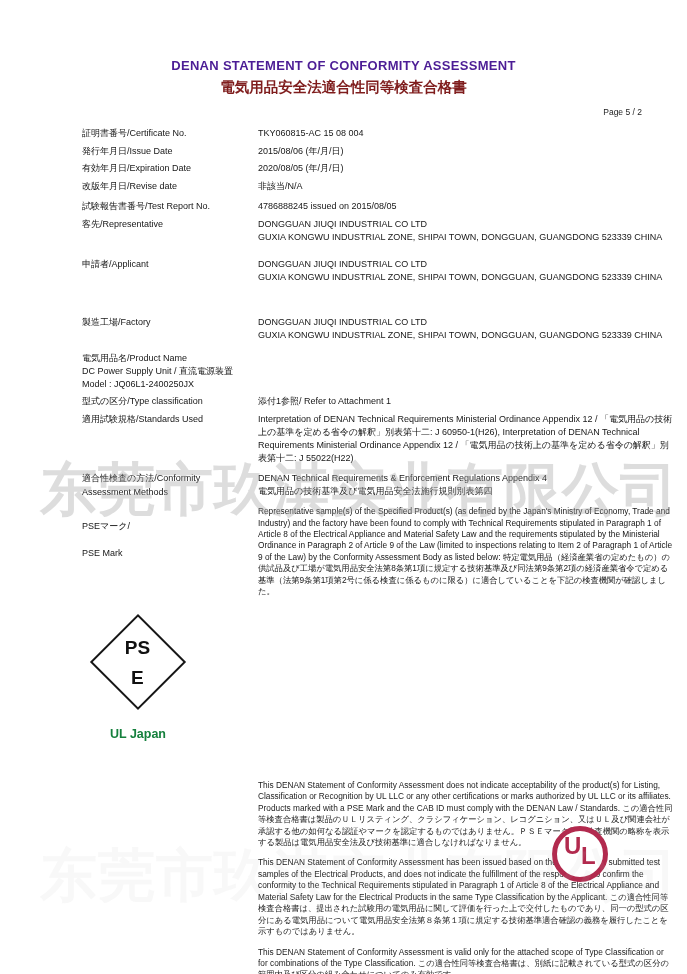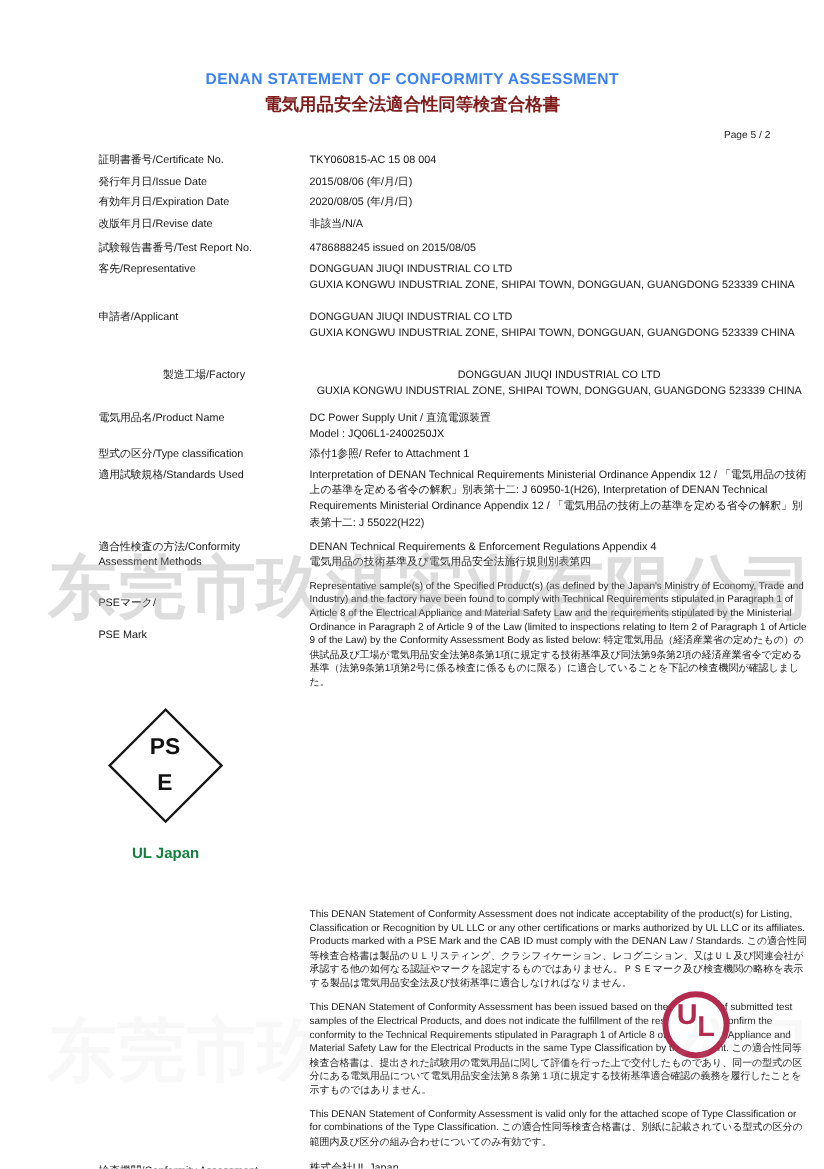--- a/index.html
+++ b/index.html
@@ -1,33 +1,33 @@
 <!DOCTYPE html>
 <html><head>
 <meta charset="utf-8">
 <style>
   html,body { margin:0; padding:0; background:#ffffff; }
   .page {
     position:relative; width:687px; height:974px; background:#fff;
     font-family:"Liberation Sans","DejaVu Sans",sans-serif; color:#1c1c1c;
     overflow:hidden;
   }
-  .doc-title { padding-top:58px; text-align:center; font-weight:bold; font-size:13px; letter-spacing:.3px; color:#3b82f6; }
+  .doc-title { padding-top:58px; text-align:center; font-weight:bold; font-size:13px; letter-spacing:.3px; color:#4c1d95; }
   .doc-subtitle { margin-top:5px; text-align:center; font-weight:bold; font-size:14.5px; color:#7f1d1d; }
   .page-num { margin-top:10px; padding-right:45px; text-align:right; font-size:8.5px; color:#222; }
 
   .content { margin:10px 0 0 82px; width:592px; font-size:9px; }
   .row { display:flex; margin-top:4px; }
   .row .lbl { width:176px; flex:none; white-space:pre-line; line-height:1.5; color:#161616; }
   .row .val { flex:1; line-height:1.45; color:#161616; }
   .row .val .vline { line-height:1.45; }
   .gap6  { margin-top:7px; }
-  .gap10 { margin-top:10px; }
+  .gap10 { margin-top:10px;flex-direction:column; }
   .gap14 { margin-top:14px; }
-  .gap22 { margin-top:22px;text-align:center; }
+  .gap22 { margin-top:32px; }
 
   .para { margin:9px 0 0 176px; font-size:8.3px; line-height:1.38; color:#222; text-align:left; }
 
   .pse-row { position:relative; }
   .pse-wrap { width:112px; margin-top:38px; text-align:center; }
   .pse-diamond {
     width:64px; height:64px; border:2.5px solid #161616;
     transform:rotate(45deg); margin:16px auto 16px auto;
     display:flex; align-items:center; justify-content:center; background:transparent;
   }

